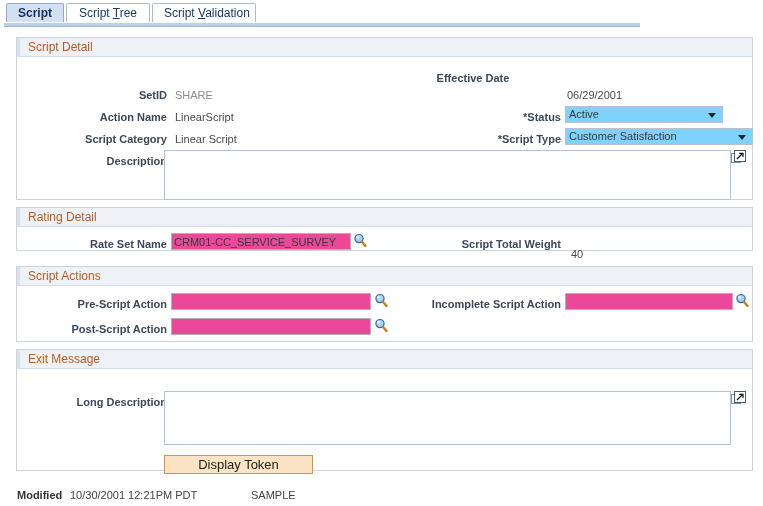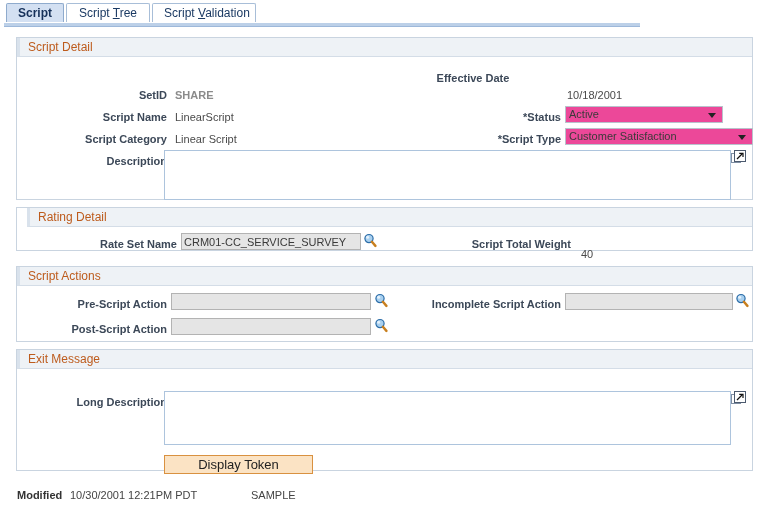--- a/index.html
+++ b/index.html
@@ -93,42 +93,42 @@
     white-space: nowrap;
     line-height: 14px;
   }
   .val {
     position: absolute;
     font-size: 11px;
     color: #4a4a4a;
     white-space: nowrap;
     line-height: 14px;
   }
-  .val.muted { color: #8b8b8b; font-weight: bold; }
+  .val.muted { color: #8b8b8b; }
   .req { color: #3c4858; }
 
   
   .txt {
     position: absolute;
     height: 17px;
     box-sizing: border-box;
     border: 1px solid #b3b3b3;
-    background: #e5e5e5;
+    background: #ec4899;
     font-family: "Liberation Sans", sans-serif;
     font-size: 11px;
     color: #3a3a3a;
     padding: 0 2px;
     line-height: 15px;
   }
   .sel {
     position: absolute;
     height: 17px;
     box-sizing: border-box;
     border: 1px solid #b9c2cc;
-    background: #ec4899;
+    background: #7dd3fc;
     font-size: 11px;
     color: #3a3a3a;
     line-height: 15px;
     padding-left: 3px;
     white-space: nowrap;
     overflow: hidden;
   }
   .sel .caret {
     position: absolute;
     right: 6px;
@@ -216,30 +216,30 @@
 
   <div class="group" style="left:16px; top:37px; width:737px; height:163px;">
     <div class="group-header">
       <span>Script Detail</span>
     </div>
     <div class="group-body" style="height:143px;">
 
       <div class="lbl" style="left:20px; top:31px; width:130px;">SetID</div>
       <div class="val muted" style="left:158px; top:31px;">SHARE</div>
 
-      <div class="lbl" style="left:20px; top:53px; width:130px;">Script Name</div>
+      <div class="lbl" style="left:20px; top:53px; width:130px;">Action Name</div>
       <div class="val" style="left:158px; top:53px;">LinearScript</div>
 
       <div class="lbl" style="left:20px; top:75px; width:130px;text-align:right;">Script Category</div>
       <div class="val" style="left:158px; top:75px;">Linear Script</div>
 
       <div class="lbl" style="left:20px; top:97px; width:130px;">Description</div>
 
       <div class="lbl" style="left:368px; top:14px; width:176px;text-align:center;">Effective Date</div>
-      <div class="val" style="left:550px; top:31px;">10/18/2001</div>
+      <div class="val" style="left:550px; top:31px;">06/29/2001</div>
 
       <div class="lbl req" style="left:368px; top:53px; width:176px;">*Status</div>
       <div class="sel" style="left:548px; top:49px; width:158px;">
         <span>Active</span>
         <span class="caret"></span>
       </div>
 
       <div class="lbl req" style="left:368px; top:75px; width:176px;">*Script Type</div>
       <div class="sel" style="left:548px; top:71px; width:188px;">
         <span>Customer Satisfaction</span>
@@ -252,21 +252,21 @@
         <svg width="15" height="15" viewBox="0 0 15 15">
           <rect x="0.5" y="3.5" width="9" height="9" fill="#ffffff" stroke="#7f8fa4" stroke-width="1"></rect>
           <rect x="3.5" y="0.5" width="11" height="11" fill="#ffffff" stroke="#4c5a6e" stroke-width="1"></rect>
           <path d="M6 9 L11.5 3.5" stroke="#111111" stroke-width="1.2" fill="none"></path>
           <path d="M8.2 3.3 L12 3.3 L12 7.1" stroke="#111111" stroke-width="1.2" fill="none"></path>
         </svg>
       </span>
     </div>
   </div>
 
-  <div class="group" style="left:16px; top:207px; width:737px; height:44px;padding-left:10px;">
+  <div class="group" style="left:16px; top:207px; width:737px; height:44px;">
     <div class="group-header">
       <span>Rating Detail</span>
     </div>
     <div class="group-body" style="height:32px;">
       <div class="lbl" style="left:20px; top:10px; width:130px;">Rate Set Name</div>
       <input class="txt" style="left: 154px; top: 6px; width: 180px;" type="text" value="CRM01-CC_SERVICE_SURVEY">
       <span class="lookup-icon" style="left:336px; top:6px;">
         <svg width="14" height="15" viewBox="0 0 14 15">
           <circle cx="6" cy="5.6" r="4.1" fill="#a9d0ef" stroke="#2d6ea8" stroke-width="1.2"></circle>
           <circle cx="4.6" cy="4.3" r="1.5" fill="#e4f1fb" stroke="none"></circle>

